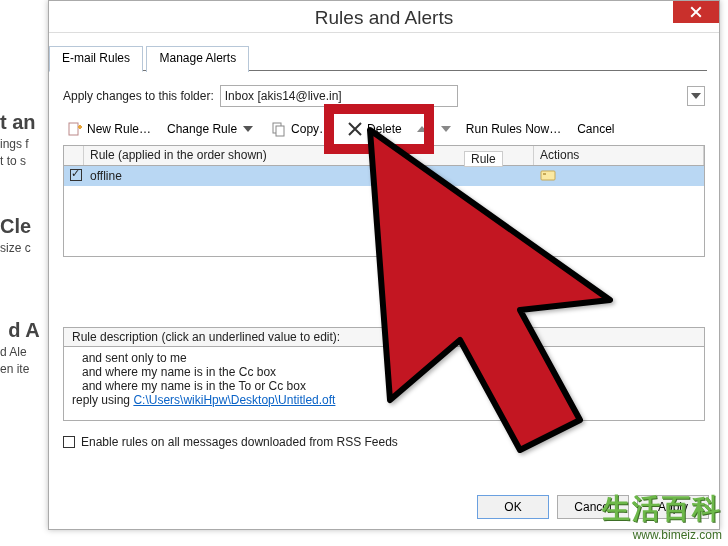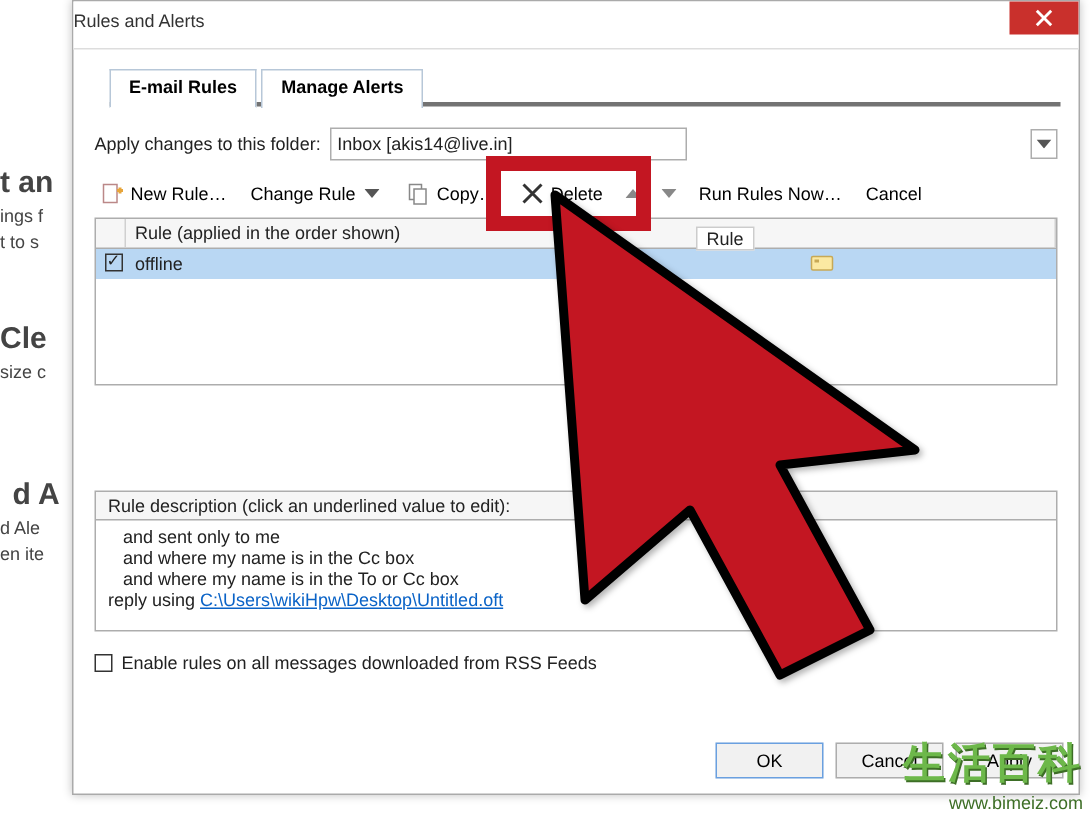--- a/index.html
+++ b/index.html
@@ -6,25 +6,25 @@
   html, body { margin:0; padding:0; }
   body { width:728px; height:546px; background:#fff; overflow:hidden; position:relative; }
 
   
   .bgtxt { position:absolute; left:0; top:0; width:48px; height:512px; color:#444; font-size:12px; line-height:1.4; }
   .bgtxt div { white-space:nowrap; }
 
   
   .dialog { position:absolute; left:48px; top:0; width:672px; height:530px; background:#fff; border:1px solid #aaa; box-shadow:0 0 6px rgba(0,0,0,.25); }
   .titlebar { height:32px; background:#fff; border-bottom:1px solid #ddd; position:relative; }
-  .titlemid { position:absolute; left:0; right:0; top:6px; text-align:left; font-size:12px; color:#333; }
+  .titlemid { position:absolute; left:0; right:0; top:6px; text-align:center; font-size:19px; color:#333; }
   .closebtn { position:absolute; right:0; top:0; width:46px; height:22px; background:#c9302c; color:#fff; text-align:center; line-height:20px; font-size:14px; }
   .closebtn svg{display:block;margin:auto;}
 
-  .tabs { margin:12px 12px 0 24px; height:26px; border-bottom:3px solid #737373; position:relative;font-weight:bold; }
+  .tabs { margin:12px 12px 0 0; height:26px; border-bottom:1px solid #737373; position:relative; }
   .tab { display:inline-block; height:26px; padding:4px 12px 0 12px; font-size:12px; background:#fff; border:1px solid #b7c7d8; border-bottom:none; margin-right:-1px; position:relative; top:1px; }
   .tab.active { background:#fff; border-bottom:1px solid #fff; }
 
   .content { padding:10px 14px 0 14px; font-size:12px; color:#222; }
 
   .folderrow { margin:4px 0 10px 0; display:flex; align-items:center; }
   .folderrow label { margin-right:6px; }
   .combo { flex:1; height:22px; border:1px solid #adadad; background:#fff; display:flex; align-items:center; padding:0 4px; font-size:12px; max-width:420px; }
   .combo-dd { margin-left:auto; width:18px; height:20px; border:1px solid #adadad; display:flex; align-items:center; justify-content:center; }
   .combo-dd svg{width:10px;height:6px;}
@@ -176,20 +176,21 @@
 
       <button class="tbtn">
         <span>Cancel</span>
       </button>
     </div>
 
     <div class="rules-list">
       <div class="rules-header">
         <div class="col col-check"></div>
         <div class="col col-rule">Rule (applied in the order shown)</div>
+        <div class="col col-actions">Actions</div>
       </div>
       <div class="rule-row">
         <div class="col col-check"><span class="chk"></span></div>
         <div class="col col-rule">offline</div>
         <div class="col col-actions">
           <span class="actions-icon">
             <svg viewBox="0 0 16 14">
                 <rect x="1" y="3" width="14" height="9" rx="1" fill="#fbe9a2" stroke="#c7a956"></rect>
                 <rect x="3" y="5" width="3" height="2" fill="#c7a956"></rect>
               </svg>

